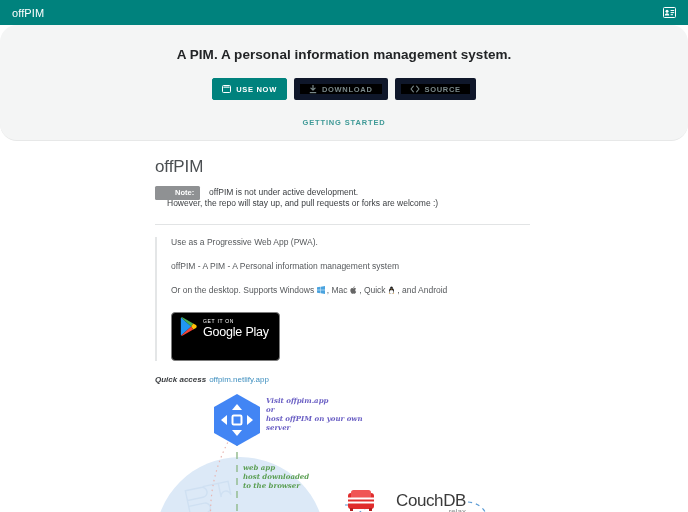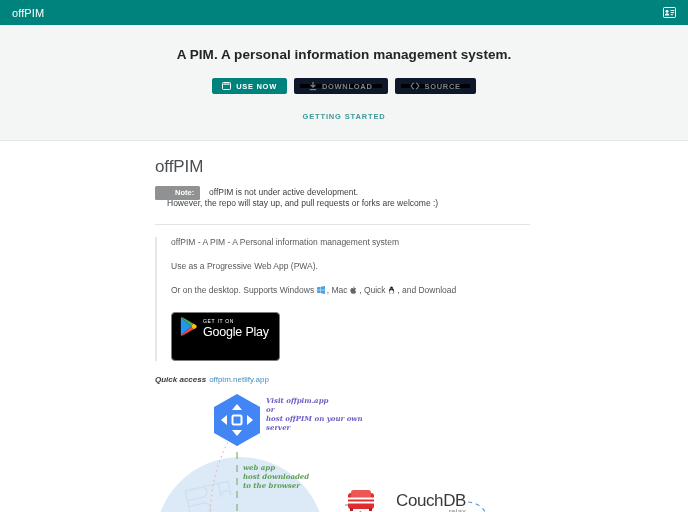--- a/index.html
+++ b/index.html
@@ -30,40 +30,41 @@
   .appbar-actions { display: flex; align-items: center; gap: 8px; }
   .contact-icon { display: block; }
 
   
   .hero {
     background: #f4f5f5;
     border-bottom: 1px solid #e7e8e8;
     height: 116px;
     padding-top: 22px;
     text-align: center;
+    border-radius: 17px;
   }
   .hero-title {
     font-size: 13.5px;
     font-weight: bold;
     color: #222426;
     margin: 0 0 16px 0;
     letter-spacing: .05px;
   }
   .hero-buttons {
     display: flex;
     justify-content: center;
     align-items: center;
     gap: 7px;
     margin-bottom: 11px;
   }
   .btn {
     display: inline-flex;
     align-items: center;
     gap: 5px;
-    height: 16px;
+    height: 22px;
     padding: 0 9px;
     border-radius: 2px;
     font-size: 7.5px;
     font-weight: bold;
     letter-spacing: .7px;
     text-transform: uppercase;
     cursor: pointer;
     user-select: none;
     white-space: nowrap;
   }
@@ -299,22 +300,22 @@
 
     <div class="note-block">
       <span class="note-badge">Note:</span>
       <div class="note-line-1">offPIM is not under active development.</div>
       <div class="note-line-2">However, the repo will stay up, and pull requests or forks are welcome :)</div>
     </div>
 
     <div class="divider"></div>
 
     <div class="quote">
+      <p>Use as a Progressive Web App (PWA).</p>
       <p>offPIM - A PIM - A Personal information management system</p>
-      <p>Use as a Progressive Web App (PWA).</p>
       <p>
         <span>Or on the desktop. Supports Windows</span>
         <span class="os-icon">
           <svg width="8" height="8" viewBox="0 0 8 8" style="vertical-align:-1px">
             <path d="M0 1.2L3.5 0.7v3.0H0z" fill="#4aa3df"></path>
             <path d="M3.9 0.64L8 0v3.7H3.9z" fill="#4aa3df"></path>
             <path d="M0 4.2h3.5v3.1L0 6.8z" fill="#4aa3df"></path>
             <path d="M3.9 4.2H8V8L3.9 7.35z" fill="#4aa3df"></path>
           </svg>
         </span><span>, Mac</span>
@@ -327,21 +328,21 @@
         <span class="os-icon">
           <svg width="7" height="8" viewBox="0 0 7 8" style="vertical-align:-1px">
             <ellipse cx="3.5" cy="5" rx="2.5" ry="3" fill="#1a1a1a"></ellipse>
             <ellipse cx="3.5" cy="5.9" rx="2.1" ry="2" fill="#ffffff"></ellipse>
             <ellipse cx="3.5" cy="2.4" rx="1.5" ry="1.8" fill="#1a1a1a"></ellipse>
             <circle cx="2.9" cy="2.2" r=".42" fill="#ffffff"></circle>
             <circle cx="4.1" cy="2.2" r=".42" fill="#ffffff"></circle>
             <path d="M3.5 2.8l-.75.7h1.5z" fill="#f5a623"></path>
             <path d="M1.5 7.2l-.9.7h1.6zM5.5 7.2l.9.7H4.8z" fill="#f5a623"></path>
           </svg>
-        </span><span>, and Download</span>
+        </span><span>, and Android</span>
       </p>
       <div style="margin-top:12px">
         <span class="gplay">
           <span>
             <svg width="17" height="19" viewBox="0 0 17 19">
               <path d="M1.2 0.6 L11.2 9.5 L1.2 18.4 C0.9 18.1 0.8 17.7 0.8 17.2 V1.8 C0.8 1.3 0.9 0.9 1.2 0.6 Z" fill="#2196f3"></path>
               <path d="M1.2 0.6 C1.6 0.2 2.2 0.2 2.8 0.6 L13.2 6.4 L11.2 9.5 Z" fill="#4caf50"></path>
               <path d="M13.2 6.4 L16 8 C16.9 8.6 16.9 10.4 16 11 L13.2 12.6 L11.2 9.5 Z" fill="#ffc107"></path>
               <path d="M1.2 18.4 L11.2 9.5 L13.2 12.6 L2.8 18.4 C2.2 18.8 1.6 18.8 1.2 18.4 Z" fill="#f44336"></path>
             </svg>

